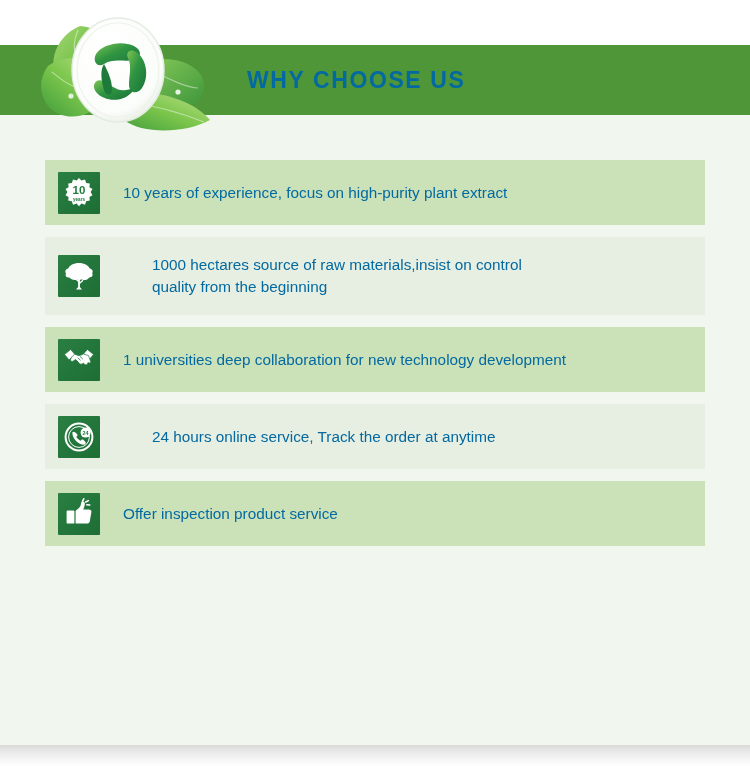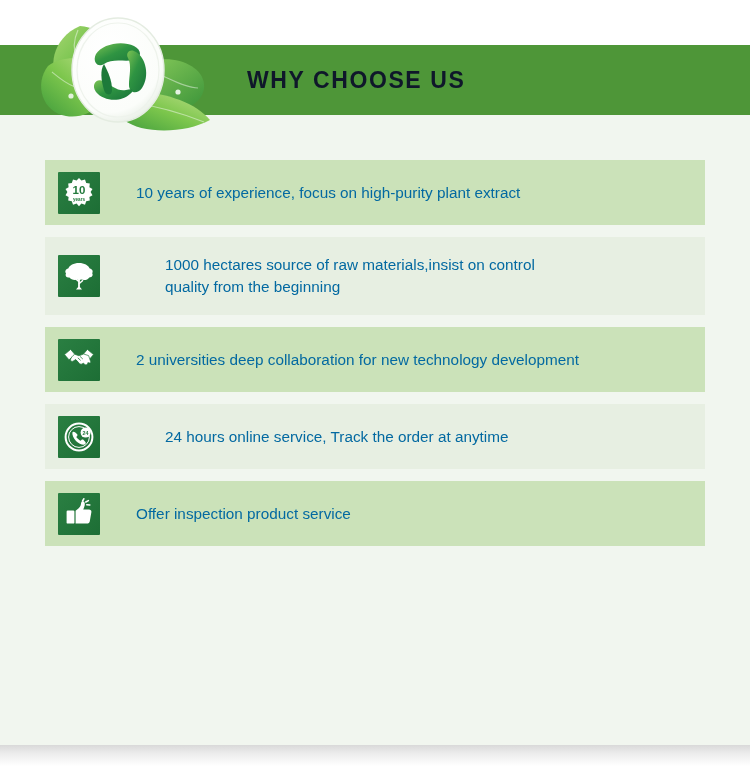--- a/index.html
+++ b/index.html
@@ -45,21 +45,21 @@
     width: 750px;
     height: 70px;
     background: #4e9638;
   }
   .header-title {
     position: absolute;
     left: 247px;
     top: 45px;
     height: 70px;
     line-height: 70px;
-    color: #0f172a;
+    color: #0369a1;
     font-size: 23px;
     font-weight: bold;
     letter-spacing: 1.6px;
     white-space: nowrap;
   }
   
   .logo-cluster {
     position: absolute;
     left: 18px;
     top: 8px;
@@ -92,21 +92,21 @@
   .row-icon {
     flex: 0 0 auto;
     width: 42px;
     height: 42px;
     background: #227a3c;
     background: linear-gradient(135deg,#2a7f42 0%,#1d6e35 100%);
     border-radius: 1px;
     display: flex;
     align-items: center;
     justify-content: center;
-    margin-right: 36px;
+    margin-right: 23px;
   }
   .row-icon svg { display: block; }
   .row-text {
     flex: 1 1 auto;
     color: #0369a1;
     font-size: 15.3px;
     line-height: 22px;
     white-space: pre-line;
     padding-right: 8px;
   }
@@ -221,21 +221,21 @@
           <g fill="#ffffff" stroke="#227a3c" stroke-width="0.7">
             <path d="M2.5,11.6 L8.6,6.4 L13,11.6 L7,16.8 Z"></path>
             <path d="M31.5,11.6 L25.4,6.4 L21,11.6 L27,16.8 Z"></path>
             <path d="M12.6,11.2 C10.6,12.8 9,14.6 8.6,16.2 C8.2,17.8 9.6,19 11,18.2 L13.6,16.6 L17.4,20.4 C18.4,21.4 20,21.4 20.8,20.4 L21.2,20 L22.8,21.4 C23.8,22.2 25.2,21.8 25.6,20.6 L26,19.4 L26.6,19.8 C27.6,20.4 28.8,19.6 28.6,18.4 L26.6,12.6 L21.6,11 L17,12.8 L12.6,11.2 Z"></path>
           </g>
           <g stroke="#227a3c" stroke-width="0.8" fill="none">
             <path d="M13.6,16.6 L16.4,19.2 M15.8,14.8 L18.6,17.4 M18,13.4 L20.8,16"></path>
           </g>
         </svg>
       </div>
-      <div class="row-text">2 universities deep collaboration for new technology development</div>
+      <div class="row-text">1 universities deep collaboration for new technology development</div>
     </div>
 
 
 
     <div class="row shade-light h1">
       <div class="row-icon">
         <svg width="34" height="34" viewBox="0 0 34 34">
           <circle cx="17" cy="17" r="13.4" fill="none" stroke="#ffffff" stroke-width="2"></circle>
           <circle cx="17" cy="17" r="10.4" fill="none" stroke="#ffffff" stroke-width="1"></circle>
           <path d="M10.4,12.6 C10,14.8 11.4,18.4 14,21 C16.6,23.6 20.2,25 22.4,24.6 C23.6,24.4 24.2,23 23.4,22 L21.6,20 C21,19.4 20,19.4 19.4,20 L18.6,20.8 C17.4,20.2 15.6,18.6 14.2,17 L15,16.2 C15.6,15.6 15.6,14.6 15,14 L13,12.2 C12,11.4 10.6,11.4 10.4,12.6 Z" fill="#ffffff"></path>

